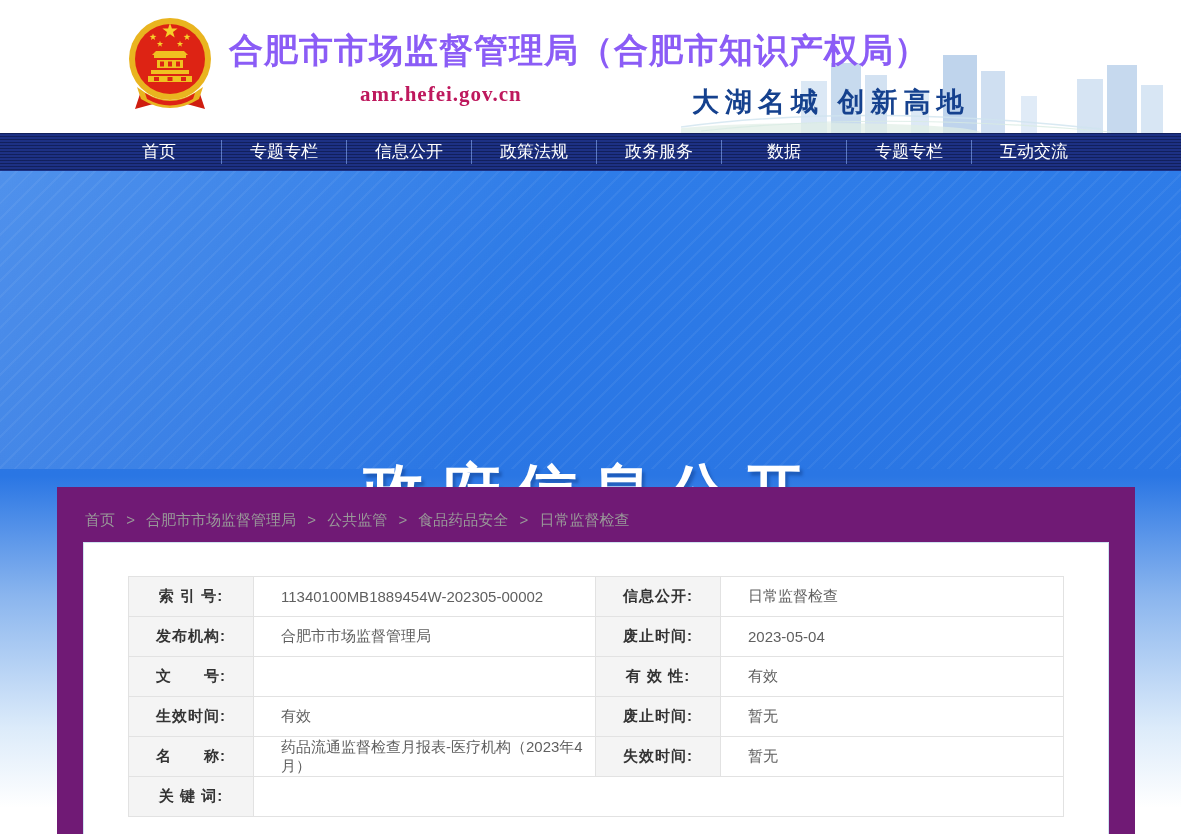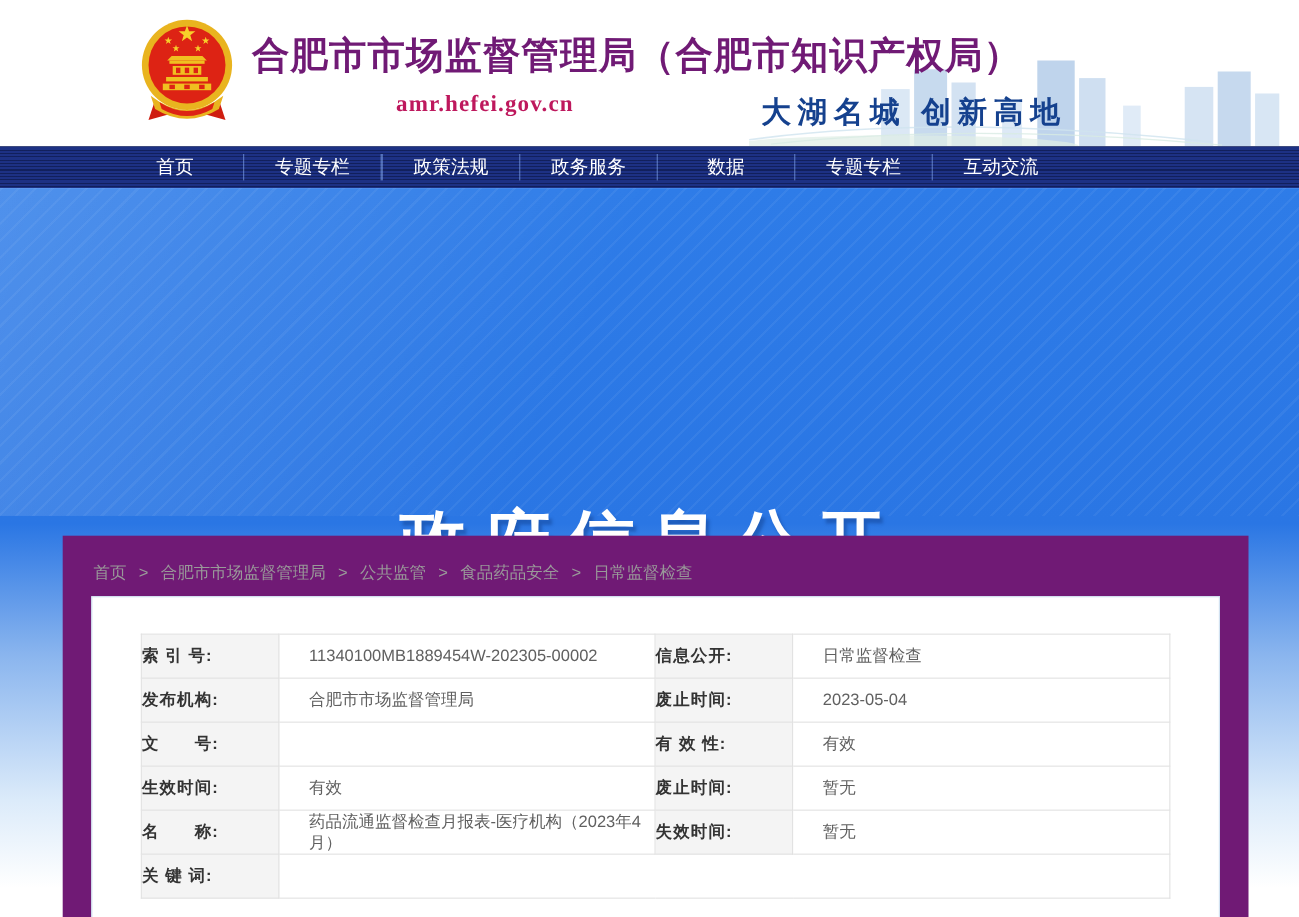--- a/index.html
+++ b/index.html
@@ -6,21 +6,21 @@
   body{
     width:1181px;height:834px;position:relative;overflow:hidden;
     background:#fff;font-family:"Liberation Sans","DejaVu Sans",sans-serif;
   }
   
   .header{position:absolute;top:0;left:0;width:1181px;height:133px;background:#fff;overflow:hidden;}
   .skyline{position:absolute;right:0;bottom:0;width:500px;height:92px;}
   .emblem{position:absolute;left:127px;top:13px;width:86px;height:102px;}
   .site-title{
     position:absolute;left:229px;top:28px;font-size:34px;font-weight:bold;
-    color:#701a75;letter-spacing:1px;white-space:nowrap;
+    color:#8b5cf6;letter-spacing:1px;white-space:nowrap;
   }
   .site-url{
     position:absolute;left:338px;top:82px;font-family:"Liberation Serif","DejaVu Serif",serif;
     font-weight:bold;font-size:21px;color:#be185d;letter-spacing:1px;margin-left:22px;
   }
   .slogan{
     position:absolute;left:692px;top:84px;font-size:27px;font-weight:bold;
     color:#15418e;letter-spacing:6px;white-space:nowrap;
   }
   
@@ -66,21 +66,21 @@
     position:absolute;top:55px;left:26px;width:1026px;height:310px;
     border:1px solid #cfe2f1;background:#fff;box-sizing:border-box;
   }
   
   .info-table{
     border-collapse:collapse;margin:33px 0 0 44px;width:935px;table-layout:fixed;
     font-size:15px;
   }
   .info-table td{border:1px solid #e2e2e2;height:40px;padding:0;box-sizing:border-box;}
   .info-table td.lbl{
-    width:125px;background:#f4f4f4;font-weight:bold;color:#333;text-align:left;
+    width:125px;background:#f4f4f4;font-weight:bold;color:#333;text-align:center;
     letter-spacing:1px;white-space:pre;
   }
   .info-table td.val{color:#606060;padding-left:27px;}
   .info-table td.v1{width:342px;}
   .info-table td.v2{width:343px;}
 </style>
 </head>
 <body>
 
 <div class="header">
@@ -131,20 +131,21 @@
   <div class="site-title">合肥市市场监督管理局（合肥市知识产权局）</div>
   <div class="site-url">amr.hefei.gov.cn</div>
   <div class="slogan">大湖名城  创新高地</div>
 </div>
 
 <div class="nav">
   <div class="nav-item">首页</div>
   <div class="nav-sep"></div>
   <div class="nav-item">专题专栏</div>
   <div class="nav-sep"></div>
+  <div class="nav-item">信息公开</div>
   <div class="nav-sep"></div>
   <div class="nav-item">政策法规</div>
   <div class="nav-sep"></div>
   <div class="nav-item">政务服务</div>
   <div class="nav-sep"></div>
   <div class="nav-item">数据</div>
   <div class="nav-sep"></div>
   <div class="nav-item">专题专栏</div>
   <div class="nav-sep"></div>
   <div class="nav-item">互动交流</div>

